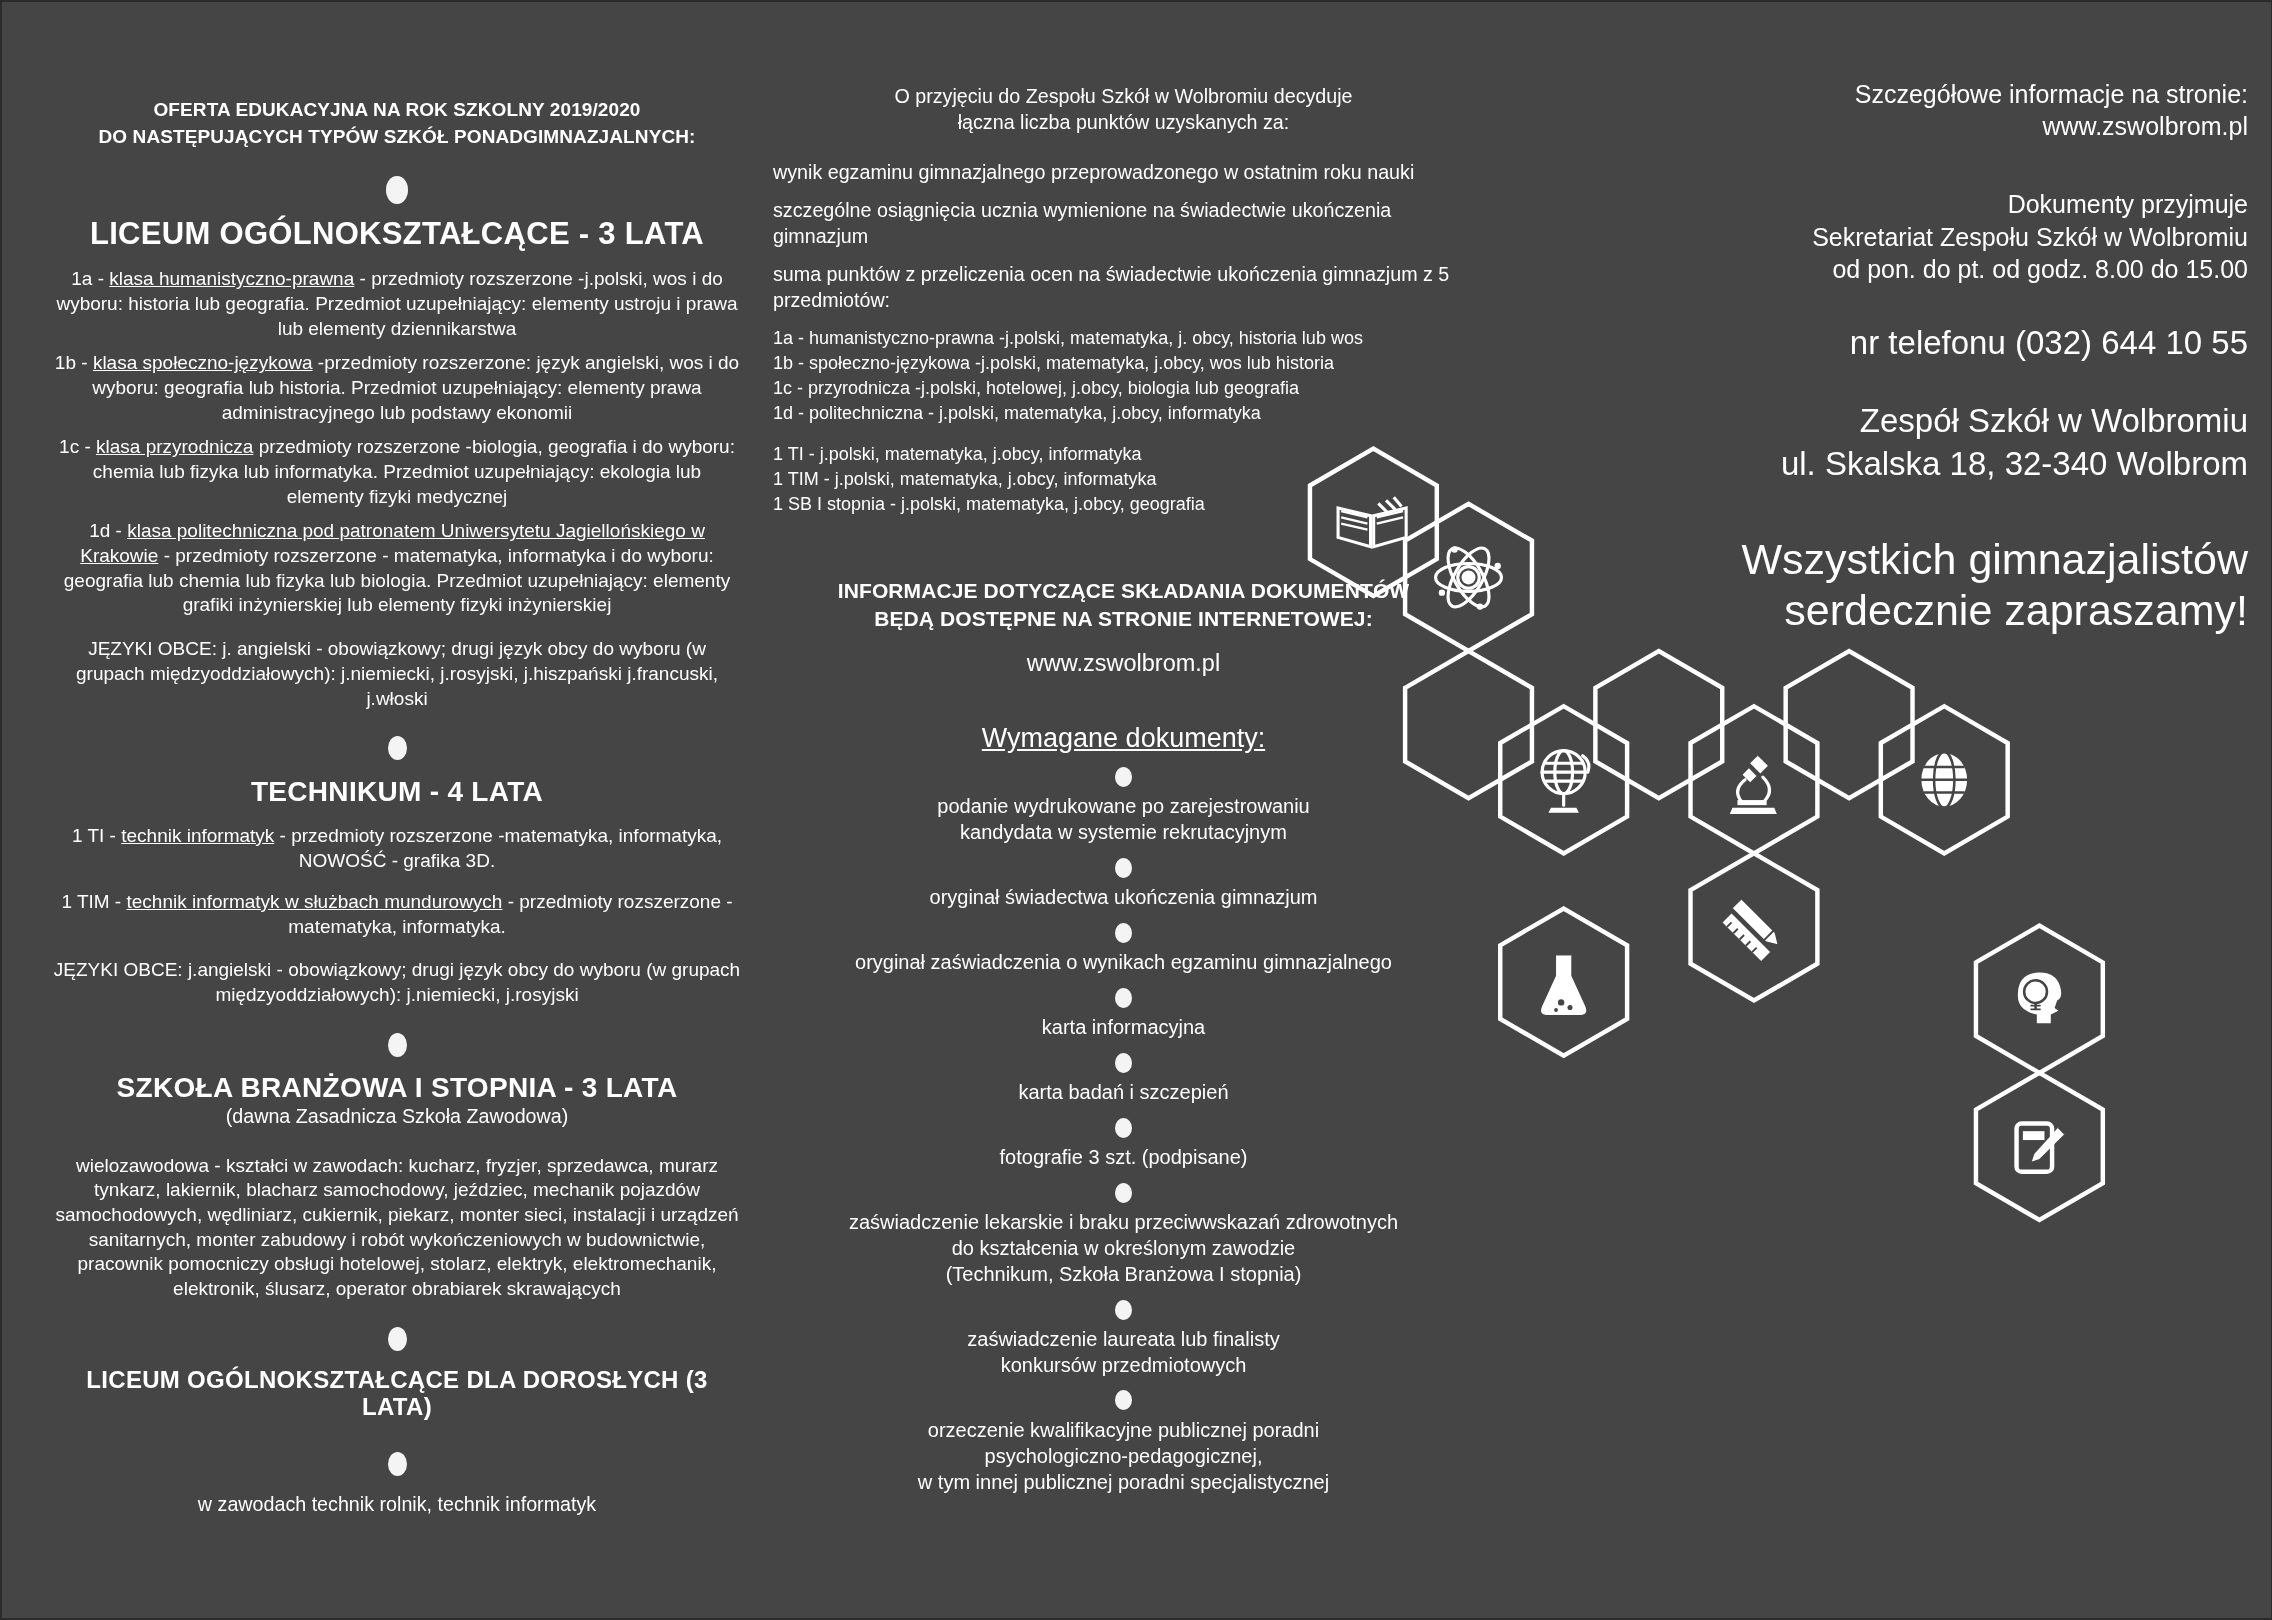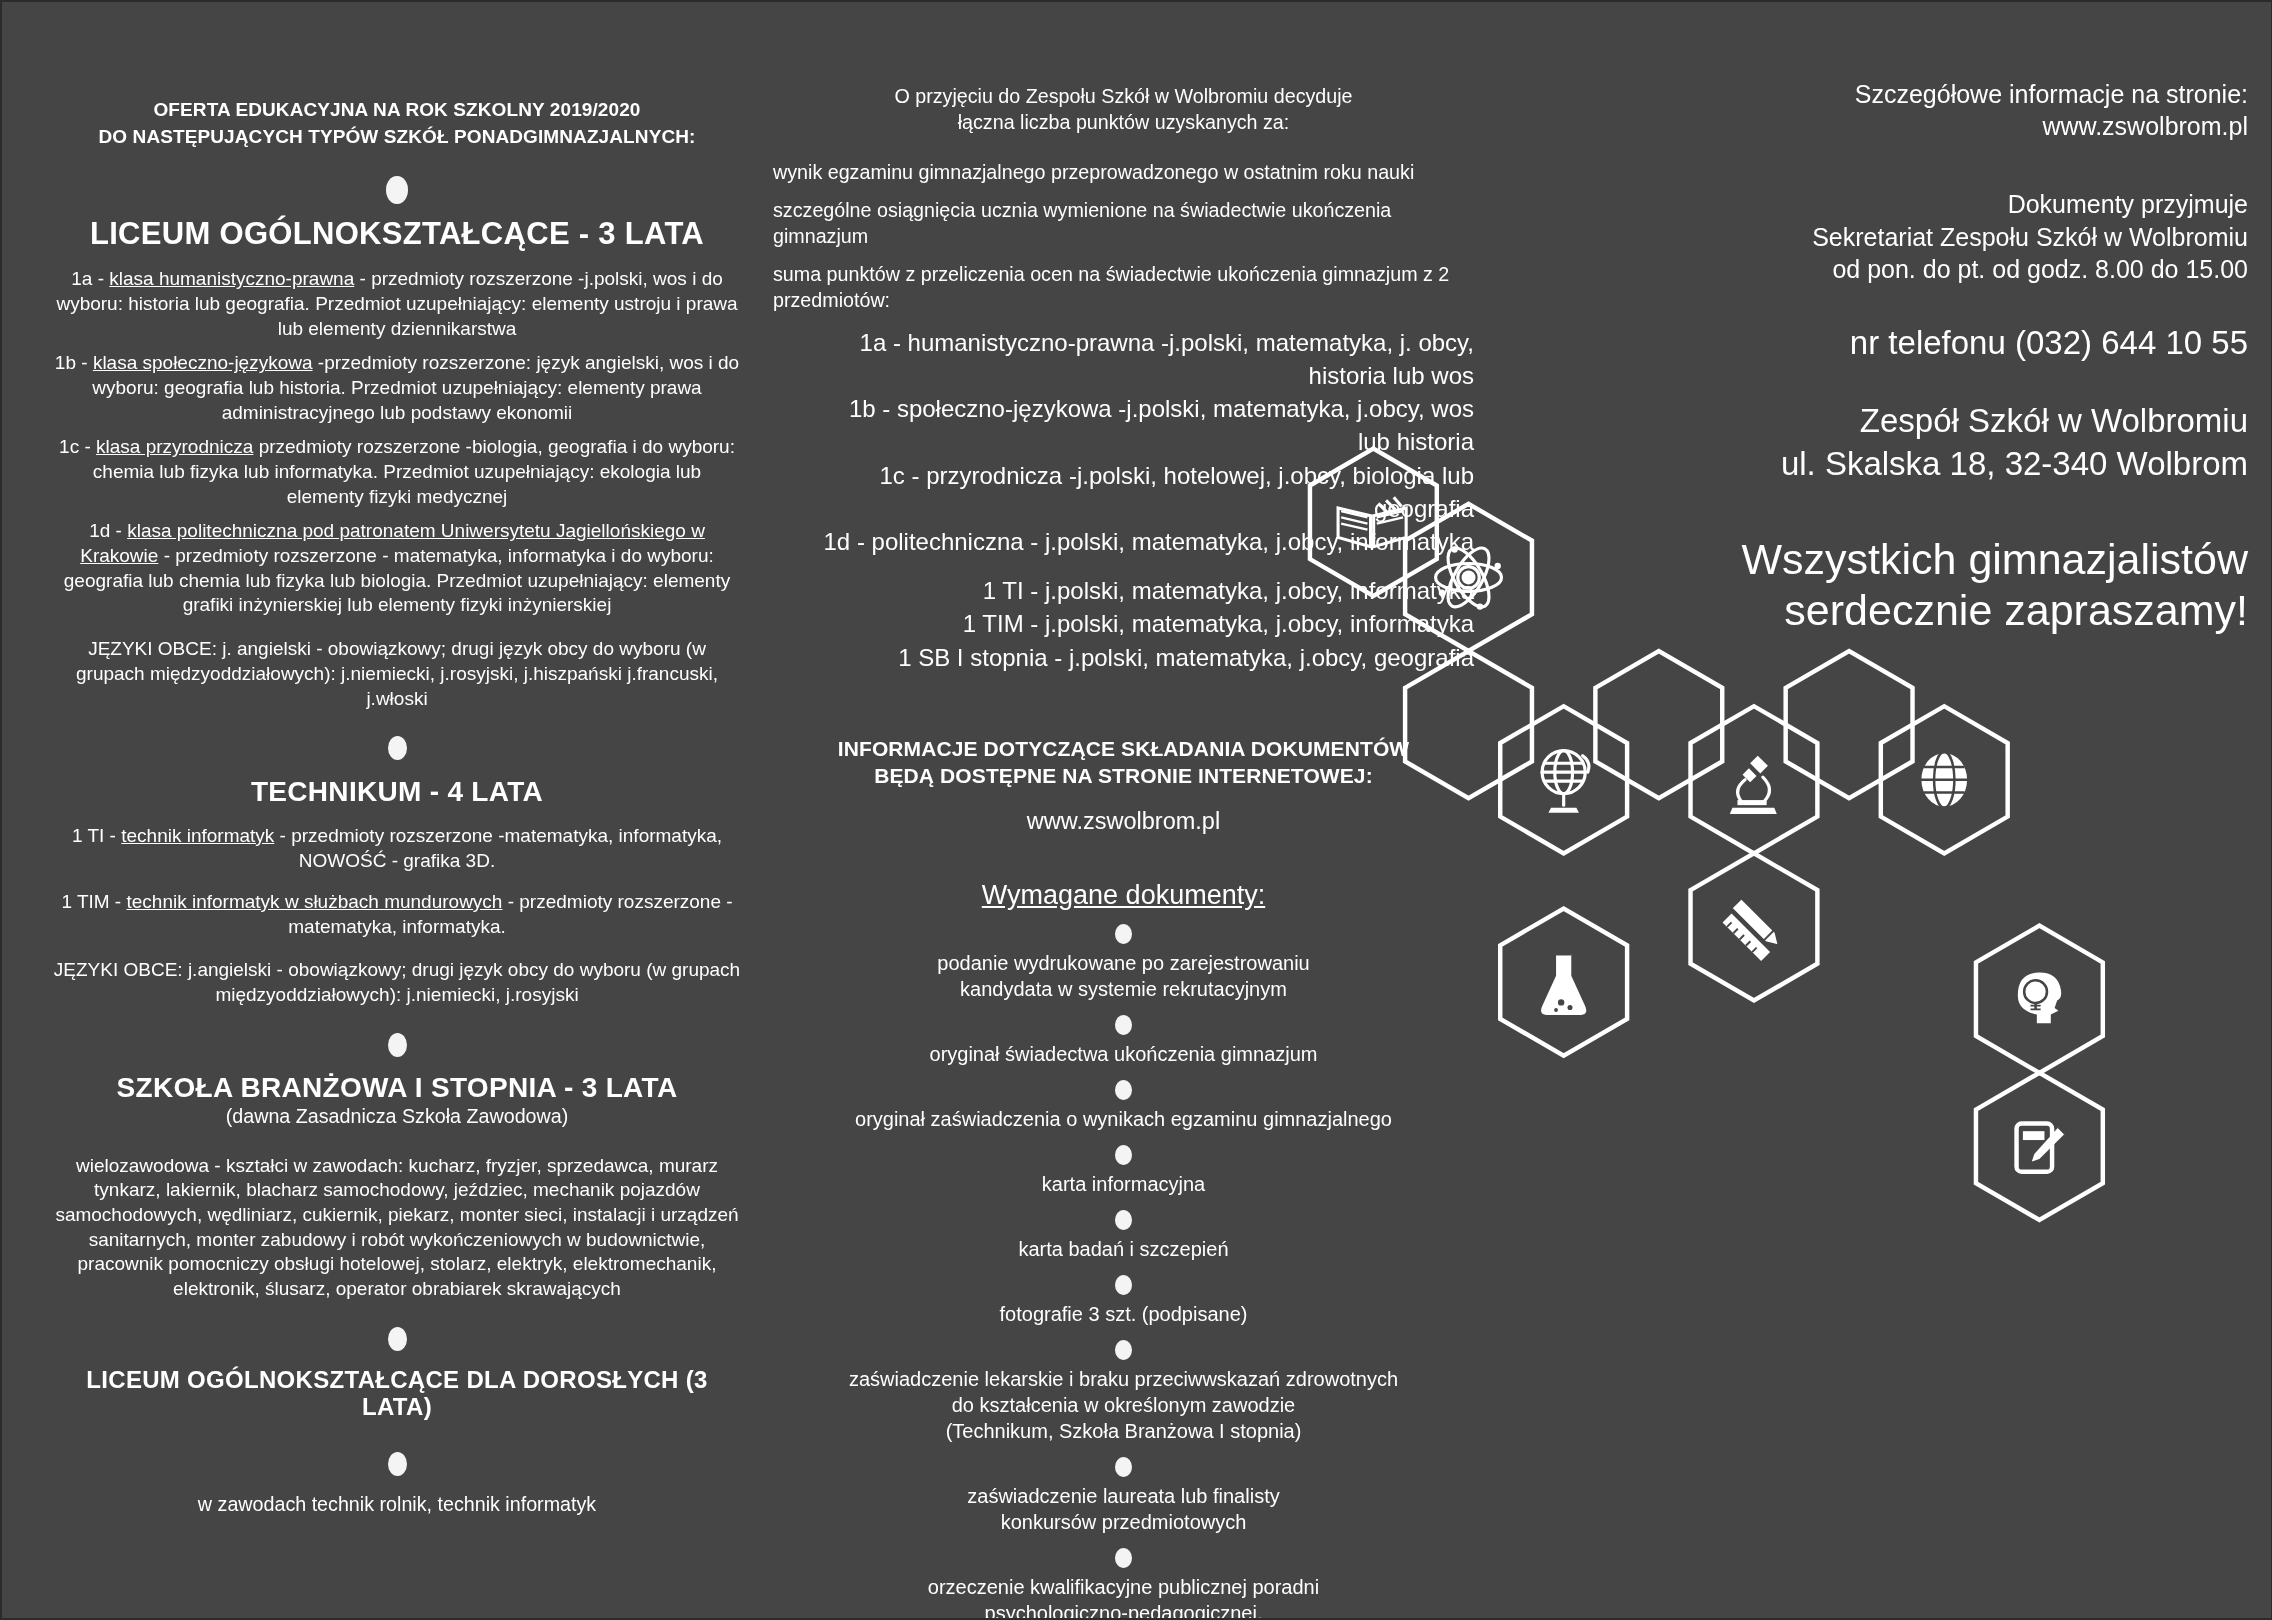--- a/index.html
+++ b/index.html
@@ -70,21 +70,21 @@
   .spacer-20 { height: 12.7px; }
   .spacer-26 { height: 16.5px; }
   .spacer-30 { height: 19px; }
   .spacer-40 { height: 25px; }
   .spacer-50 { height: 32px; }
 
   
   .mid-intro { font-size: 19.7px; line-height: 1.32; }
   .mid-crit  { font-size: 19.7px; line-height: 1.30; text-align: left; }
   .mid-crit .blk { margin-bottom: 12.7px; }
-  .mid-list  { font-size: 24px; line-height: 1.38; text-align: right; margin-left: 48px; }
+  .mid-list  { font-size: 18px; line-height: 1.38; text-align: left; }
   .mid-head  { font-size: 21px; font-weight: bold; line-height: 1.32; letter-spacing: 0.1px; }
   .mid-url   { font-size: 23.5px; line-height: 1.2; }
   .doc-title { font-size: 27px; text-decoration: underline; line-height: 1.2; }
   .doc-item  { font-size: 20px; line-height: 1.30; }
 
   
   .r-line-a { font-size: 25px; line-height: 1.28; }
   .r-line-b { font-size: 25px; line-height: 1.30; }
   .r-line-c { font-size: 33px; line-height: 1.30; }
   .r-big    { font-size: 43px; line-height: 1.18; }
@@ -312,21 +312,21 @@
   <div class="col" id="col-mid">
 
     <div class="mid-intro">O przyjęciu do Zespołu Szkół w Wolbromiu decyduje</div>
     <div class="mid-intro">łączna liczba punktów uzyskanych za:</div>
 
     <div class="spacer-40"></div>
 
     <div class="mid-crit">
       <div class="blk">wynik egzaminu gimnazjalnego przeprowadzonego w ostatnim roku nauki</div>
       <div class="blk">szczególne osiągnięcia ucznia wymienione na świadectwie ukończenia gimnazjum</div>
-      <div class="blk">suma punktów z przeliczenia ocen na świadectwie ukończenia gimnazjum z 2 przedmiotów:</div>
+      <div class="blk">suma punktów z przeliczenia ocen na świadectwie ukończenia gimnazjum z 5 przedmiotów:</div>
     </div>
 
     <div class="mid-list">
       <div>1a - humanistyczno-prawna -j.polski, matematyka, j. obcy, historia lub wos</div>
       <div>1b - społeczno-językowa -j.polski, matematyka, j.obcy, wos lub historia</div>
       <div>1c -  przyrodnicza -j.polski, hotelowej, j.obcy, biologia lub geografia</div>
       <div>1d - politechniczna - j.polski, matematyka, j.obcy, informatyka</div>
     </div>
 
     <div class="spacer-26"></div>

